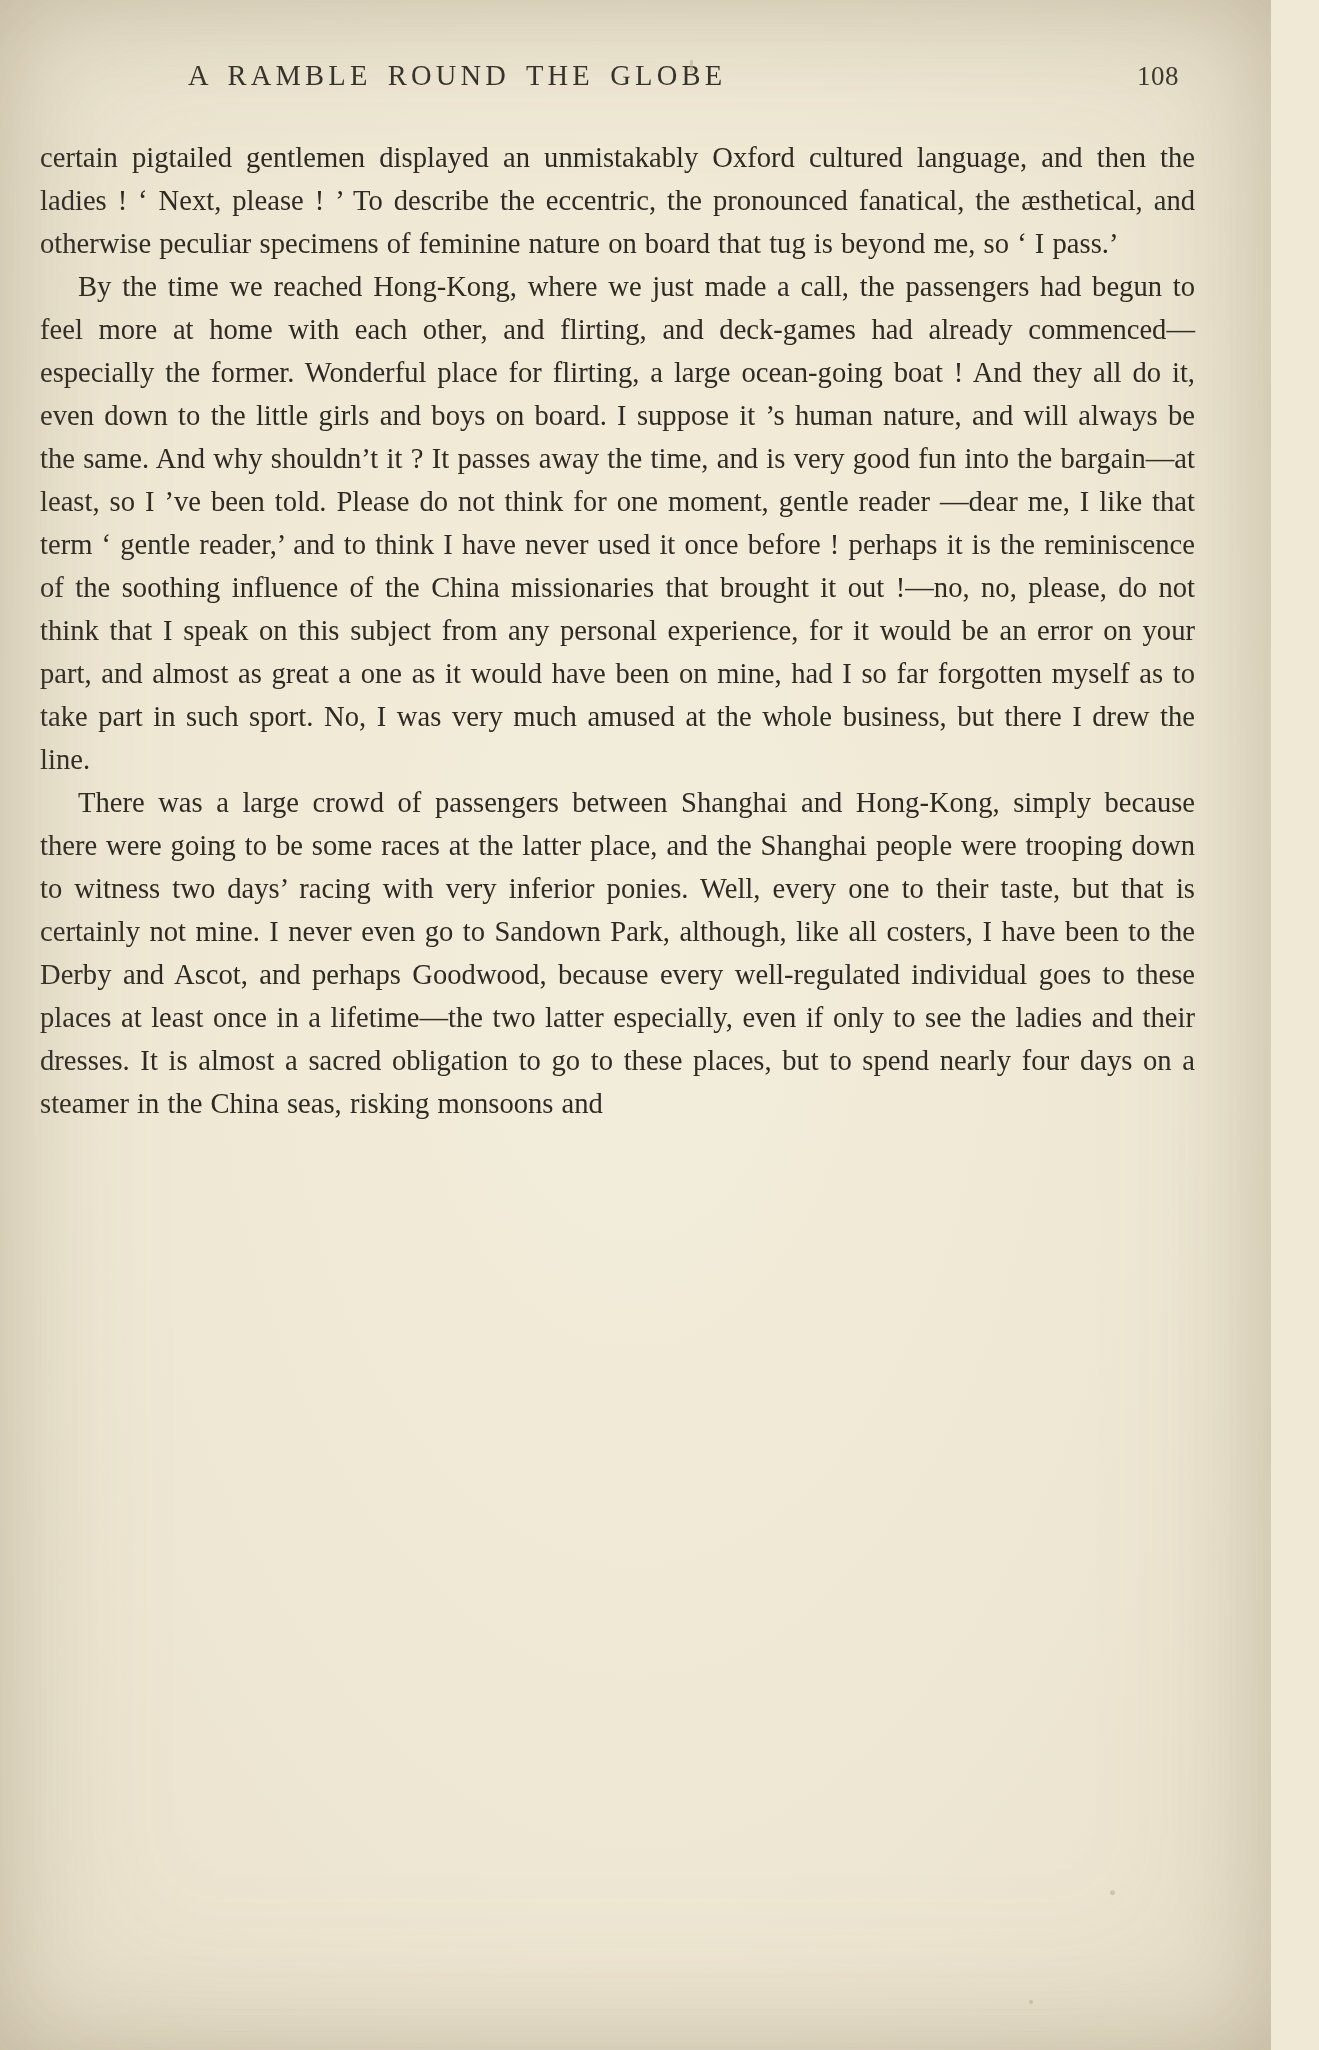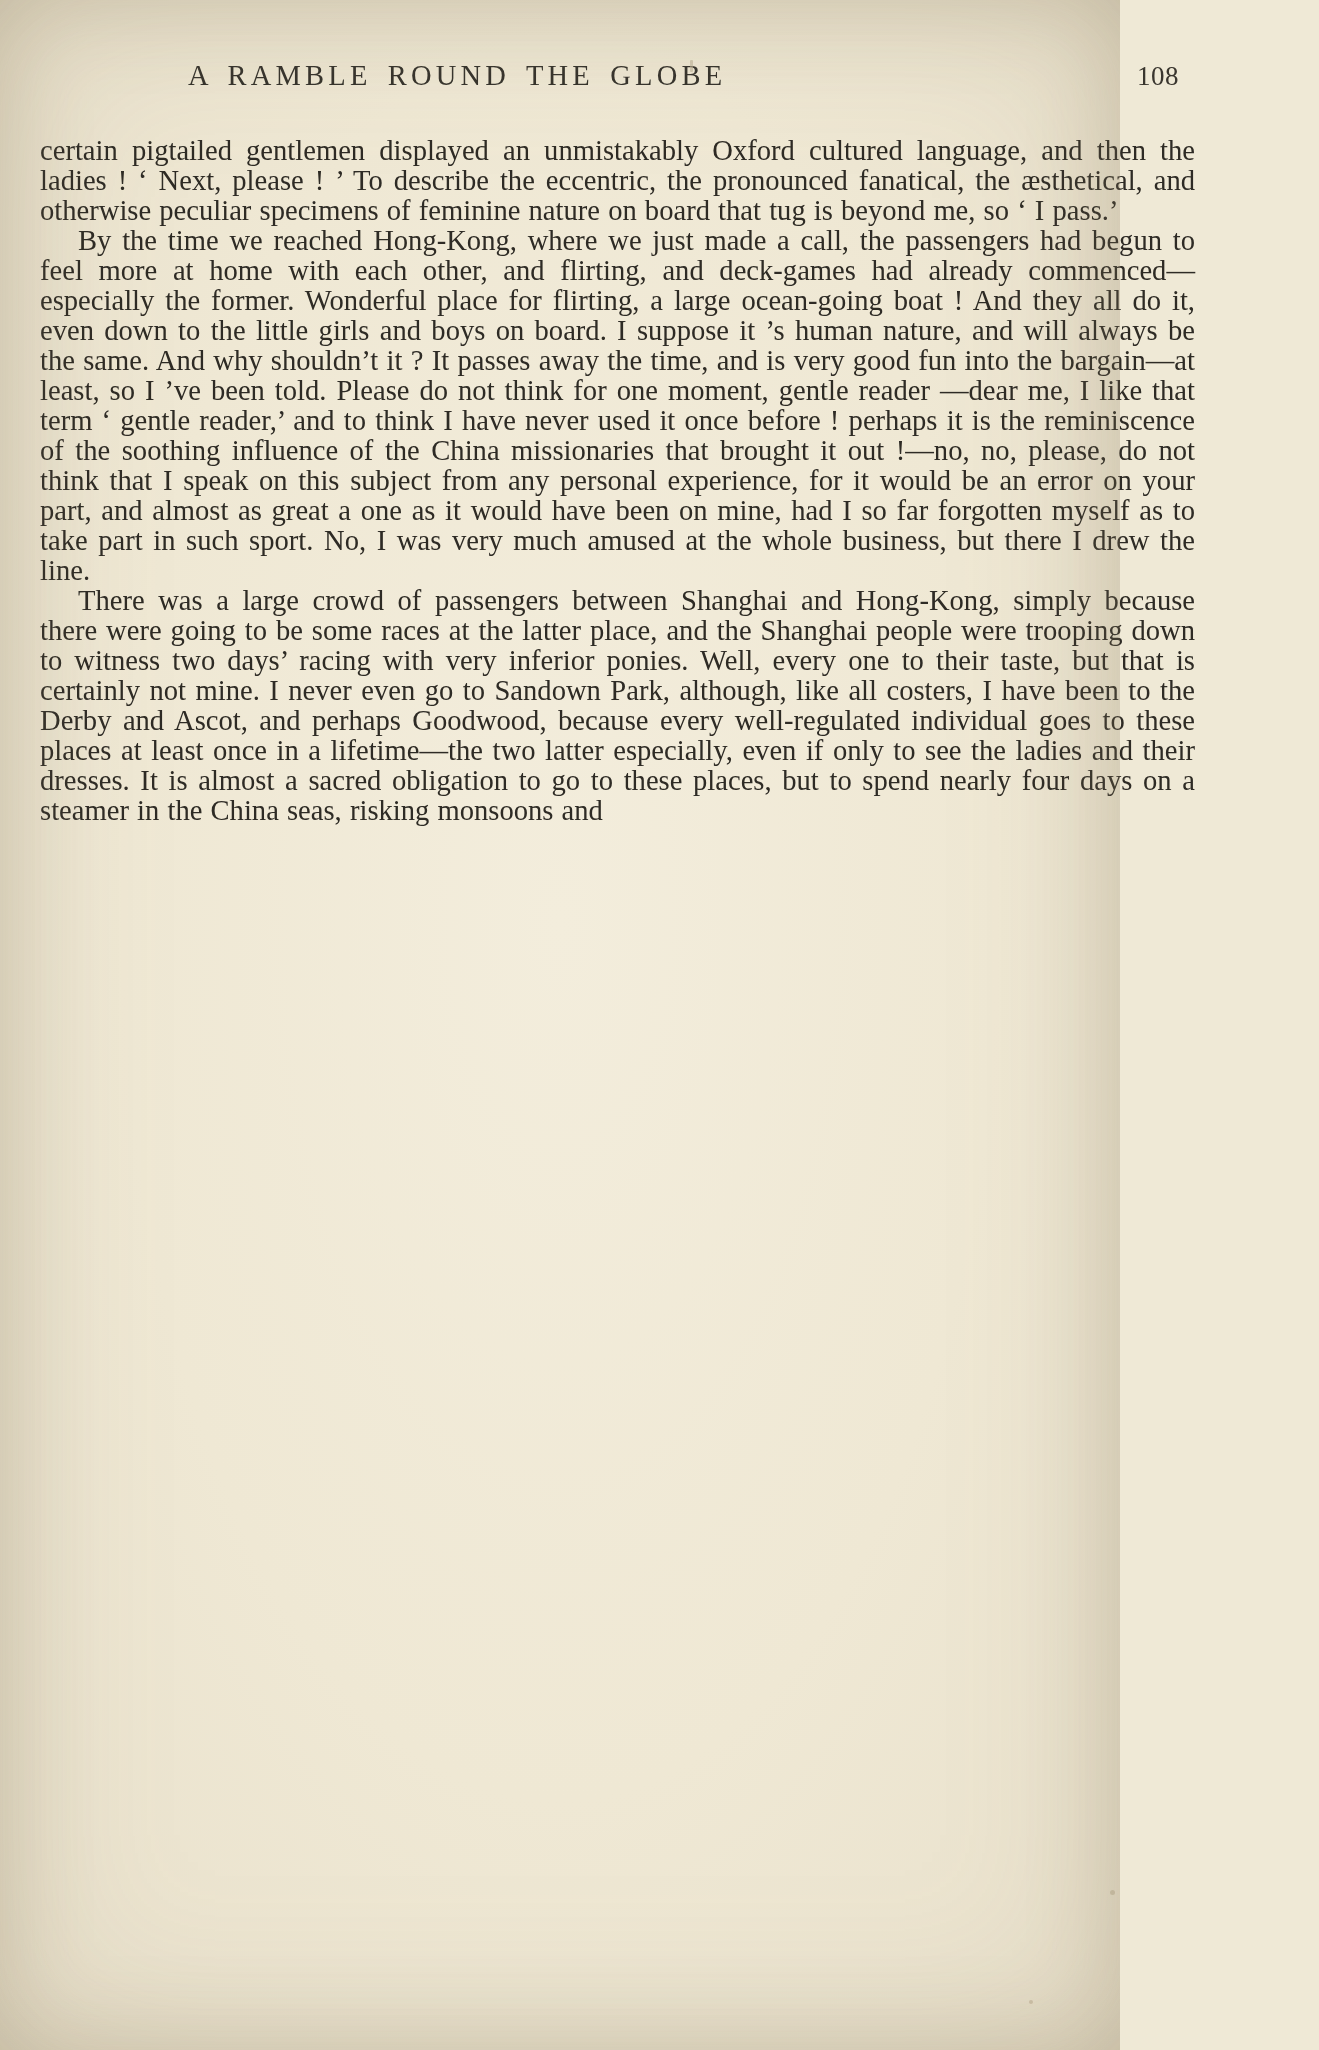--- a/index.html
+++ b/index.html
@@ -9,21 +9,21 @@
   body {
     width: 1319px;
     height: 2050px;
     background: #efe9d6;
     font-family: "Liberation Serif", serif;
     color: #2b2b28;
     overflow: hidden;
   }
   .page {
     position: relative;
-    width: 1120px;
+    width: 1271px;
     height: 2050px;
     background:
       radial-gradient(ellipse at 50% 45%, #f3eddc 0%, #efe8d4 55%, #e8e0cb 100%);
   }
   .page::after {
     
     content: "";
     position: absolute;
     inset: 0;
     pointer-events: none;
@@ -52,21 +52,21 @@
   }
   .runhead-folio {
     font-size: 27px;
     color: #3a362f;
     letter-spacing: 0.5px;
     padding-right: 14px;
   }
   .body-text p {
     margin: 0;
     font-size: 28.6px;
-    line-height: 30px;
+    line-height: 43px;
     text-align: justify;
     text-justify: inter-word;
     color: #2e2b25;
     word-spacing: 1px;
   }
   .body-text p.indent {
     text-indent: 38px;
   }
   .speck {
     position: absolute;

